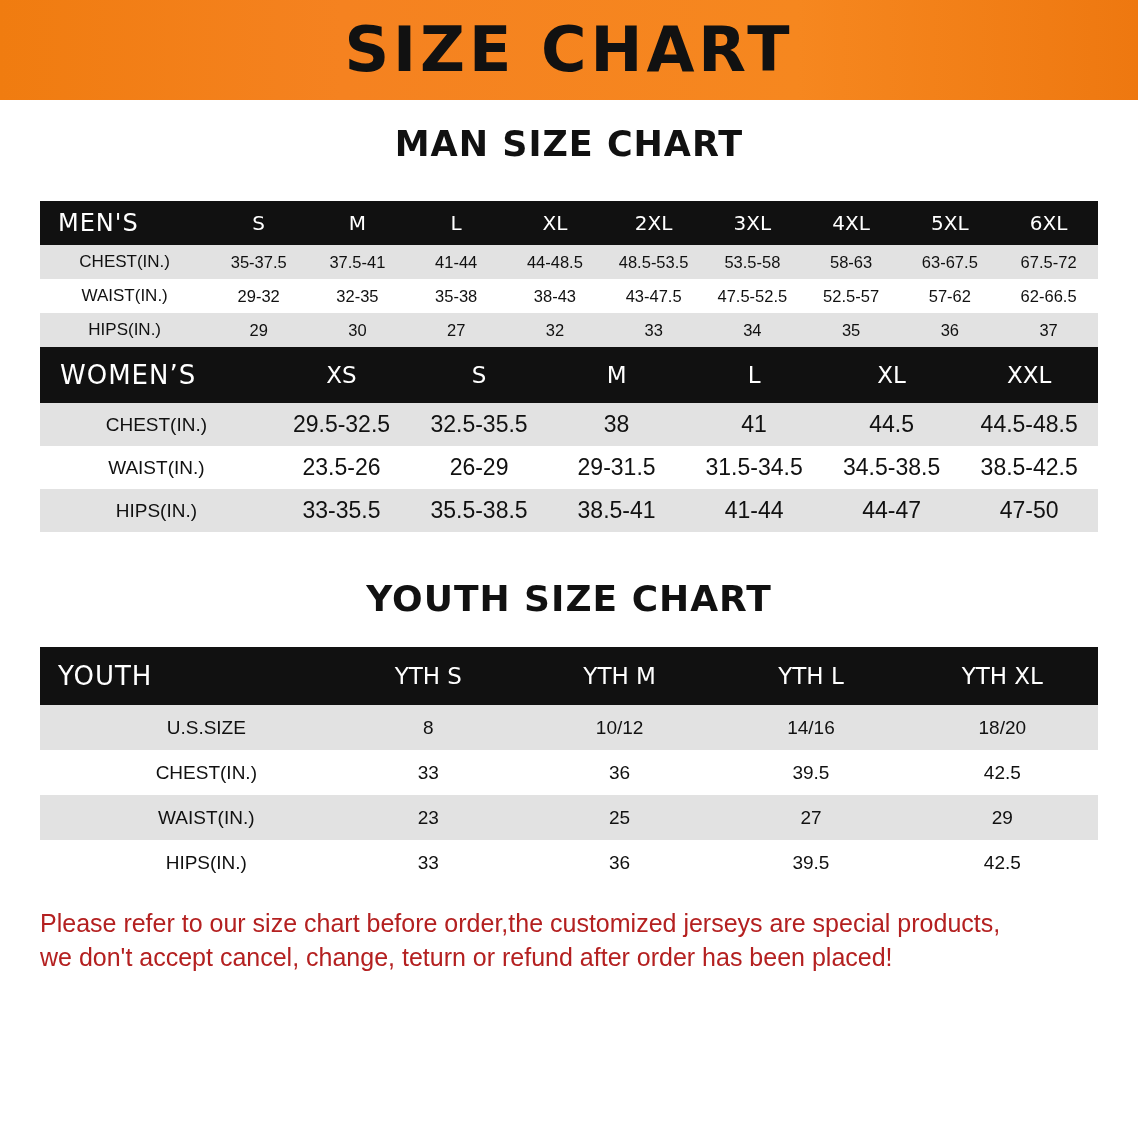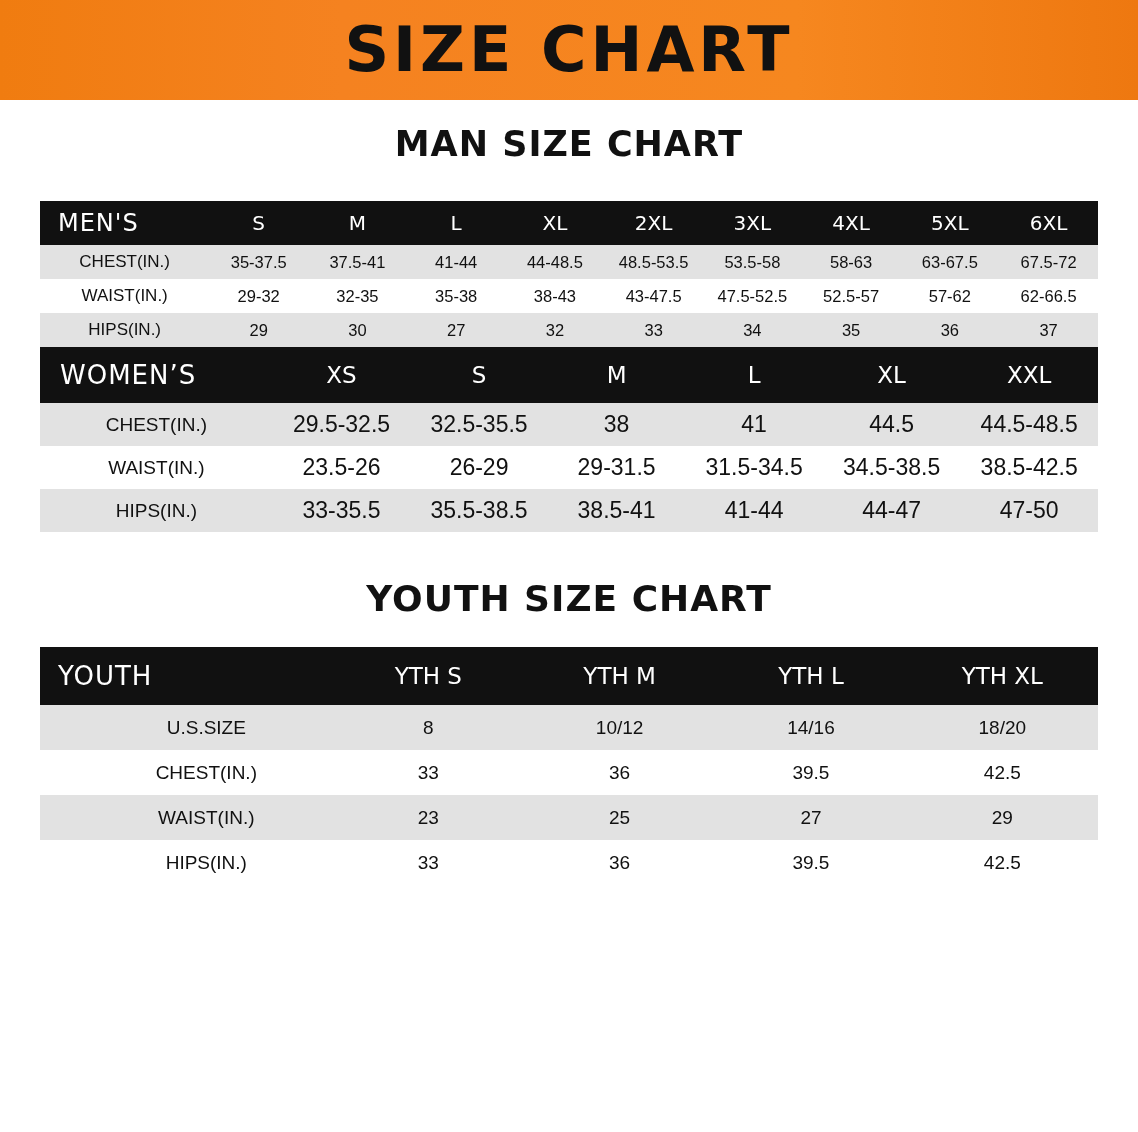--- a/index.html
+++ b/index.html
@@ -306,14 +306,18 @@
           <td class="first">HIPS(IN.)</td>
           <td>33</td>
           <td>36</td>
           <td>39.5</td>
           <td>42.5</td>
         </tr>
       </tbody>
     </table>
   </div>
 
+  <div class="note">
+    <div>Please refer to our size chart before order,the customized jerseys are special products,</div>
+    <div>we don't accept cancel, change, teturn or refund after order has been placed!</div>
+  </div>
 
 </div>
 
 </body></html>

